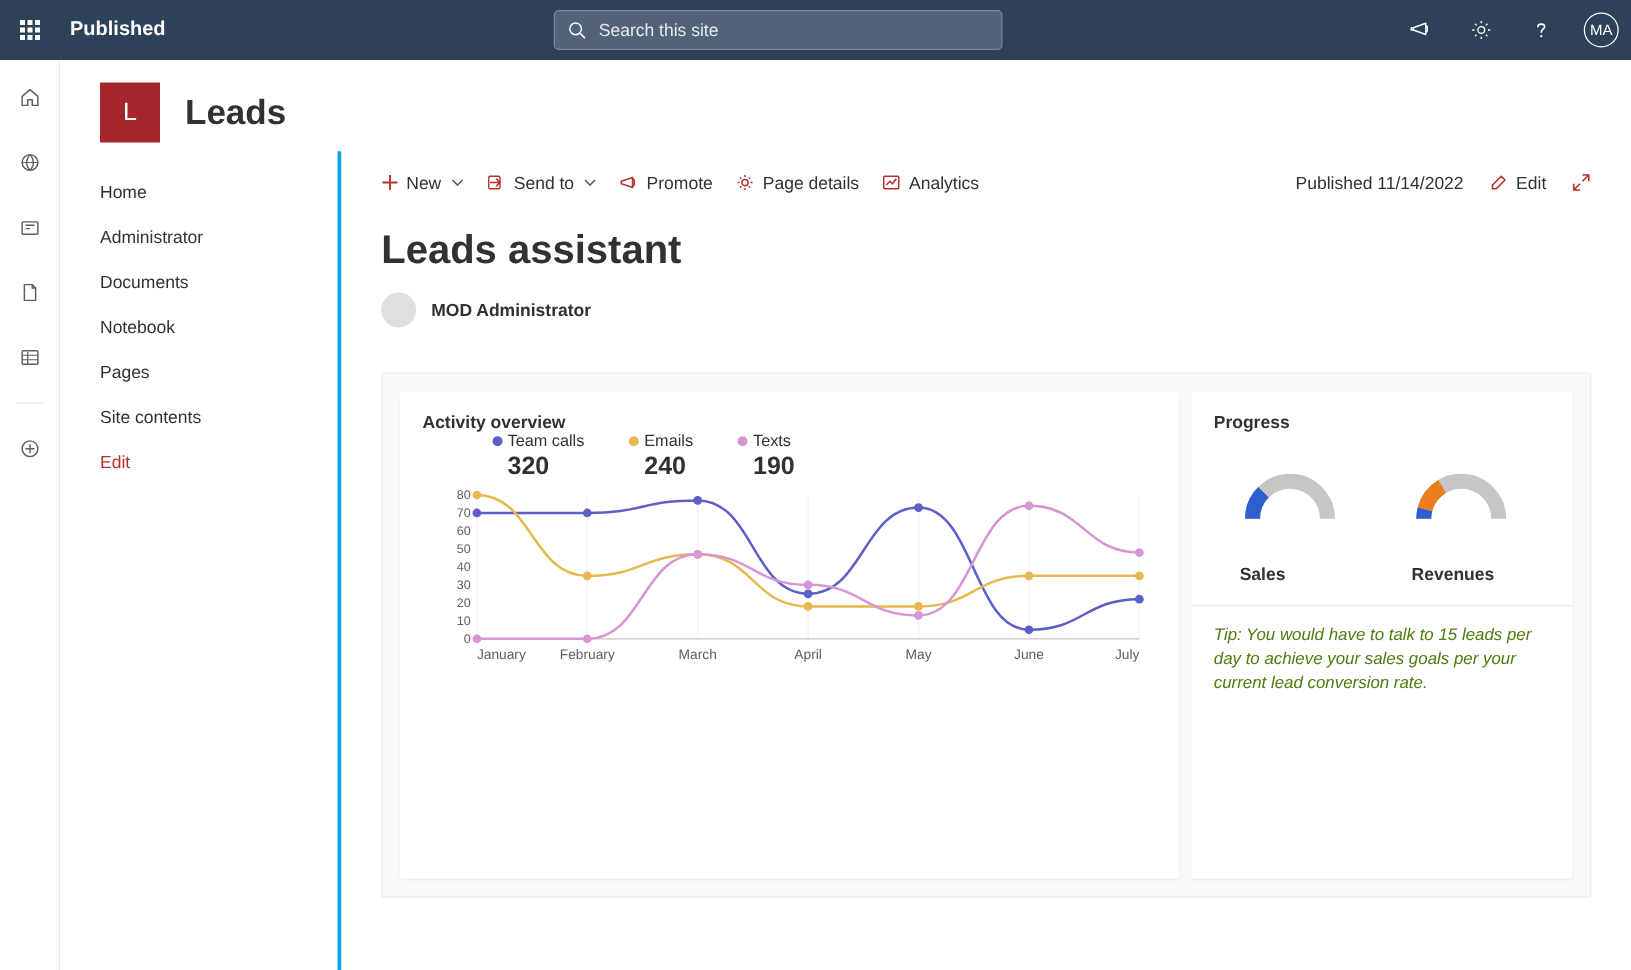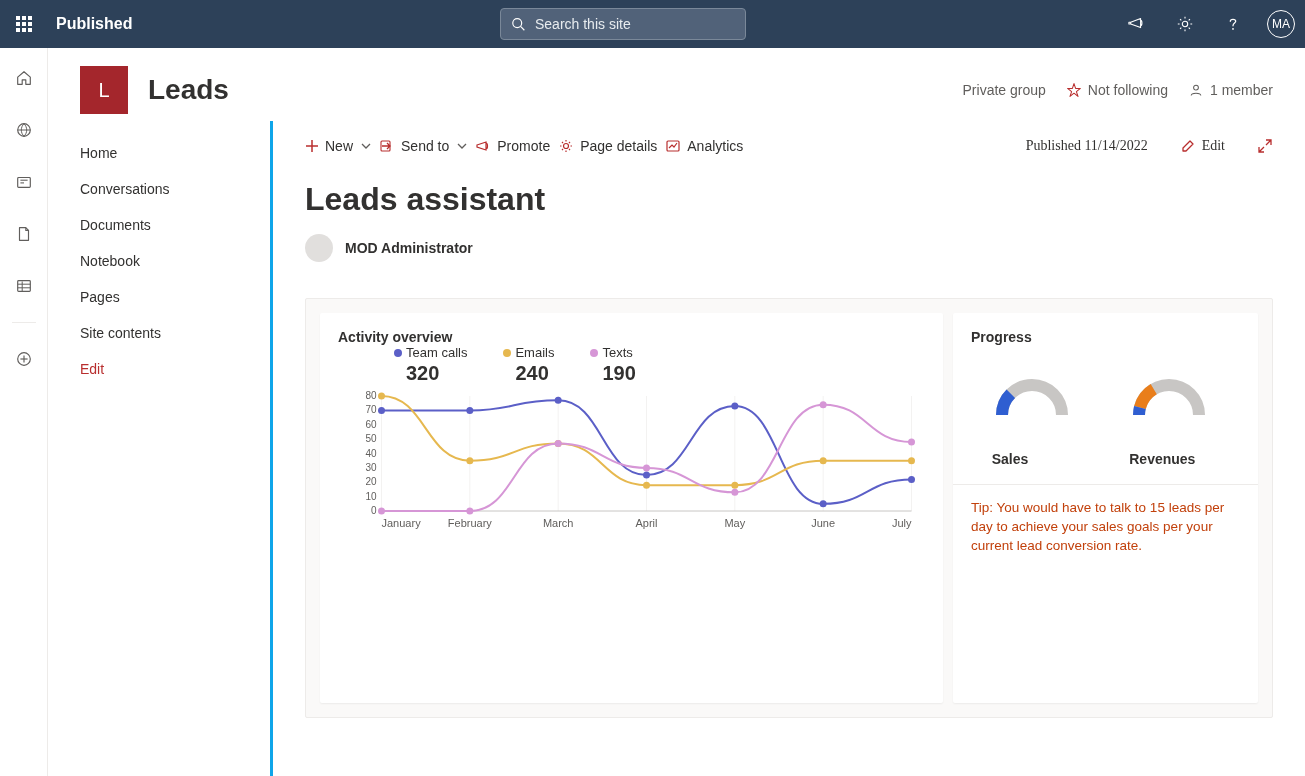--- a/index.html
+++ b/index.html
@@ -4,21 +4,21 @@
 <style>
   * { box-sizing: border-box; margin: 0; padding: 0; }
   body { font-family: "Segoe UI", -apple-system, sans-serif; font-size: 14px; color: #323130; background: #fff; overflow: hidden; }
 
   .top-bar { height: 48px; background: #2d4159; display: flex; align-items: center; color: #fff; }
   .waffle { width: 48px; height: 48px; display:flex; align-items:center; justify-content:center; cursor:pointer; }
   .waffle-grid { display:grid; grid-template-columns: repeat(3,4px); grid-template-rows: repeat(3,4px); gap:2px; }
   .waffle-grid span { background:#fff; width:4px; height:4px; }
   .app-name { font-size:16px; font-weight:600; padding-left:8px; }
   .search-wrap { flex:1; display:flex; justify-content:center; }
-  .search-box { width:246px; height:32px; border-radius:4px; background:#516279; display:flex; align-items:center; padding:0 10px; border: 1px solid #7a8899;}
+  .search-box { width:359px; height:32px; border-radius:4px; background:#516279; display:flex; align-items:center; padding:0 10px; border: 1px solid #7a8899;}
   .search-box svg { margin-right:10px; }
   .search-box input { background:transparent; border:none; outline:none; color:#fff; font-size:14px; width:100%; }
   .search-box input::placeholder { color:#e8ecef; }
   .top-right { display:flex; align-items:center; gap:0; }
   .top-icon { width:48px; height:36px; display:flex; align-items:center; justify-content:center; cursor:pointer; }
   .avatar-circle { width:28px; height:28px; border:1px solid #fff; border-radius:50%; display:flex; align-items:center; justify-content:center; font-size:12px; }
 
   .main-layout { display:flex; height:calc(100vh - 48px); }
   .app-rail { width:48px; border-right:1px solid #edebe9; display:flex; flex-direction:column; align-items:center; padding-top:10px; gap:12px; }
   .rail-icon { width:48px; height:40px; display:flex; align-items:center; justify-content:center; cursor:pointer; color:#605e5c; }
@@ -33,24 +33,24 @@
   .site-meta { display:flex; align-items:center; gap:20px; font-size:14px; color:#605e5c; }
   .meta-item { display:flex; align-items:center; gap:6px; cursor:pointer; }
 
   .two-col { display:flex; flex:1; min-height:0; border-top:1px solid #fff; }
   .left-nav { width:225px; border-right:3px solid #0ea5e9; padding:14px 0; }
   .nav-item { padding:10px 32px; font-size:14px; cursor:pointer; color:#323130; }
   .nav-item.edit { color:#b82e2e; }
 
   .page-body { flex:1; padding:0 32px 32px; }
   .cmdbar { display:flex; align-items:center; height:50px; gap:18px; font-size:14px; }
-  .cmdbar-left { display:flex; align-items:center; gap:8px; flex:1; }
+  .cmdbar-left { display:flex; align-items:center; gap:18px; flex:1; }
   .cmd { display:flex; align-items:center; gap:6px; cursor:pointer; color:#323130; }
   .cmd svg { color:#b82e2e; }
-  .cmdbar-right { display:flex; align-items:flex-end; gap:32px;font-family:Liberation Serif, serif; }
+  .cmdbar-right { display:flex; align-items:flex-end; gap:20px; }
 
   .page-title { font-size:32px; font-weight:600; margin-top:10px; }
   .author-row { display:flex; align-items:center; gap:12px; margin-top:16px; }
   .author-avatar { width:28px; height:28px; border-radius:50%; background:#e1dfdd; }
   .author-name { font-weight:700; font-size:14px; }
 
   .cards-area { background:#faf9f8; border:1px solid #edebe9; border-radius:2px; margin-top:36px; padding:14px; display:flex; gap:10px; min-height:420px; }
   .card { background:#fff; border-radius:2px; padding:16px 18px; box-shadow: 0 1px 2px rgba(0,0,0,0.06); }
   .card-left { flex:1; }
   .card-right { width:305px; display:flex; flex-direction:column; }
@@ -60,21 +60,21 @@
   .legend-item { }
   .legend-label { display:flex; align-items:center; gap:4px; font-size:13px; }
   .legend-dot { width:8px; height:8px; border-radius:50%; display:inline-block; }
   .legend-value { font-weight:700; font-size:20px; margin-top:2px; margin-left:12px; }
 
   .chart-svg { width:100%; height:160px; }
 
   .gauges-row { display:flex; justify-content:space-around; gap:6px; margin-top:30px; }
   .gauge-wrap { text-align:left; width:90px; }
   .gauge-label { font-weight:600; font-size:14px; margin-top:28px; line-height:1.3; }
-  .tip-box { border-top:1px solid #edebe9; margin:16px -18px 0; padding:14px 18px 0; font-size:13.5px; color:#c2410c; line-height:1.4; }
+  .tip-box { border-top:1px solid #edebe9; margin:16px -18px 0; padding:14px 18px 0; font-size:13.5px; color:#4d7c0f; line-height:1.4;font-style:italic; }
 
   .chev { margin-left:2px; }
 </style>
 </head>
 <body>
 
 <div class="top-bar">
   <div class="waffle">
     <div class="waffle-grid">
         <span></span>
@@ -169,42 +169,26 @@
   </div>
 
   <div class="content-wrap">
     <div class="site-header">
       <div class="site-title-wrap">
         <div class="site-logo">
             <span>L</span>
           </div>
         <div class="site-title">Leads</div>
       </div>
-      <div class="site-meta">
-        <span>Private group</span>
-        <div class="meta-item">
-          <svg width="16" height="16" viewBox="0 0 20 20" fill="none">
-              <path d="M10 2 L12 8 L18 8 L13 12 L15 18 L10 14 L5 18 L7 12 L2 8 L8 8 Z" stroke="#b82e2e" stroke-width="1.3" stroke-linejoin="round"></path>
-            </svg>
-          <span>Not following</span>
-        </div>
-        <div class="meta-item">
-          <svg width="16" height="16" viewBox="0 0 20 20" fill="none">
-              <circle cx="10" cy="7" r="3" stroke="#605e5c" stroke-width="1.3"></circle>
-              <path d="M4 17 C4 13 16 13 16 17" stroke="#605e5c" stroke-width="1.3"></path>
-            </svg>
-          <span>1 member</span>
-        </div>
-      </div>
     </div>
 
     <div class="two-col">
       <div class="left-nav">
         <div class="nav-item">Home</div>
-        <div class="nav-item">Conversations</div>
+        <div class="nav-item">Administrator</div>
         <div class="nav-item">Documents</div>
         <div class="nav-item">Notebook</div>
         <div class="nav-item">Pages</div>
         <div class="nav-item">Site contents</div>
         <div class="nav-item edit">Edit</div>
       </div>
 
       <div class="page-body">
         <div class="cmdbar">
           <div class="cmdbar-left">

